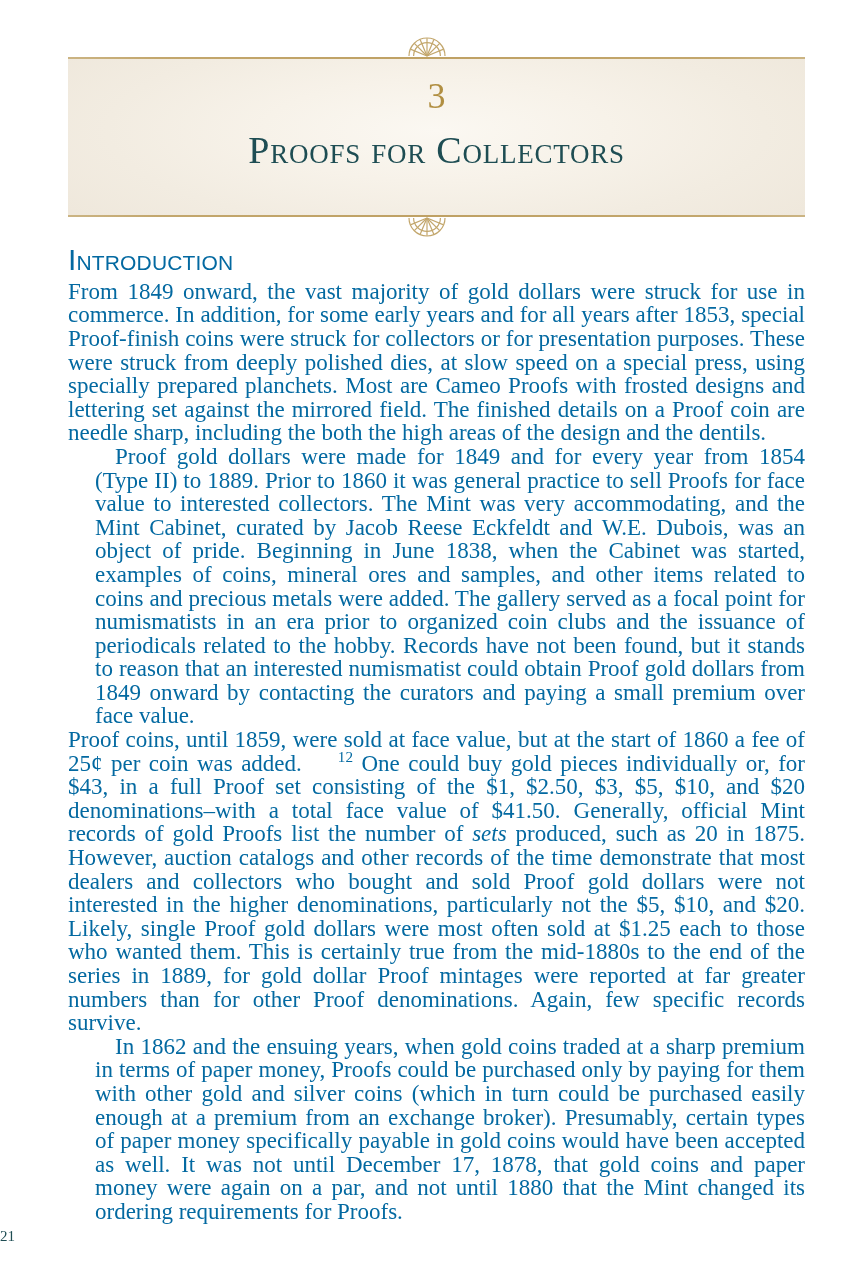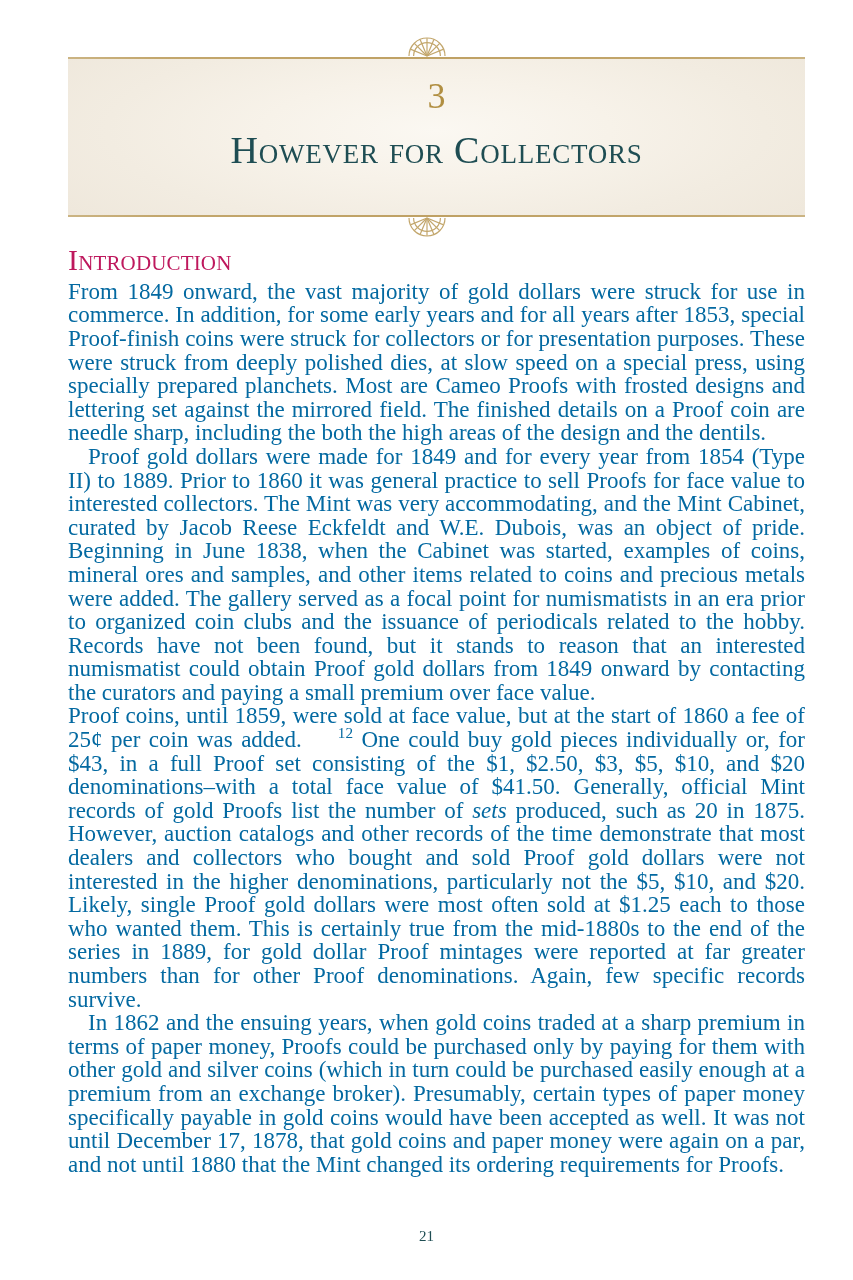--- a/index.html
+++ b/index.html
@@ -83,71 +83,70 @@
   
   .content {
     position: absolute;
     left: 68px;
     top: 243px;
     width: 737px;
   }
 
   h2.section-heading {
     margin: 0 0 2px 0;
-    color: #be185d;
+    color: #0369a1;
     font-weight: normal;
     font-variant: small-caps;
     font-size: 30px;
     line-height: 1.16;
     letter-spacing: 0.005em;
-    font-family: Liberation Serif, serif;
+    font-family: Liberation Sans, sans-serif;
   }
   h2.section-heading.second {
     margin-top: 22px;
     margin-bottom: 3px;
   }
 
   p.body-text {
     margin: 0;
     font-size: 23px;
     line-height: 23.6px;
     text-align: justify;
     text-justify: inter-word;
     hyphens: manual;
     color: #0369a1;
   }
-  p.body-text.indented { text-indent: 20px; }
+  p.body-text.indented { text-indent: 20px; margin-left: 27px; }
 
   sup.footnote-ref {
     font-size: 0.66em;
     vertical-align: super;
     line-height: 0;
     margin-left: 36px;
   }
   em.italic-term { }
 
   .page-number {
     position: absolute;
     left: 0;
     right: 0;
     top: 1228px;
-    text-align: center;
     color: #1e4d53;
     font-size: 15px;
     font-family: "Liberation Serif", "DejaVu Serif", serif;
   }
 </style>
 </head>
 <body>
 
 <div class="page">
 
   <div class="banner">
     <div class="chapter-number">3</div>
-    <div class="chapter-title">However for Collectors</div>
+    <div class="chapter-title">Proofs for Collectors</div>
   </div>
 
   <div class="banner-rule top"></div>
   <div class="banner-rule bottom"></div>
 
   <div class="ornament top">
     <svg width="40" height="20" viewBox="0 0 40 20" aria-hidden="true">
       <g stroke="#c3a76d" stroke-width="1.2" fill="none">
         <path d="M2,19 A18,18 0 0 1 38,19"></path>
         <path d="M6.6,19 A13.4,13.4 0 0 1 33.4,19"></path>

